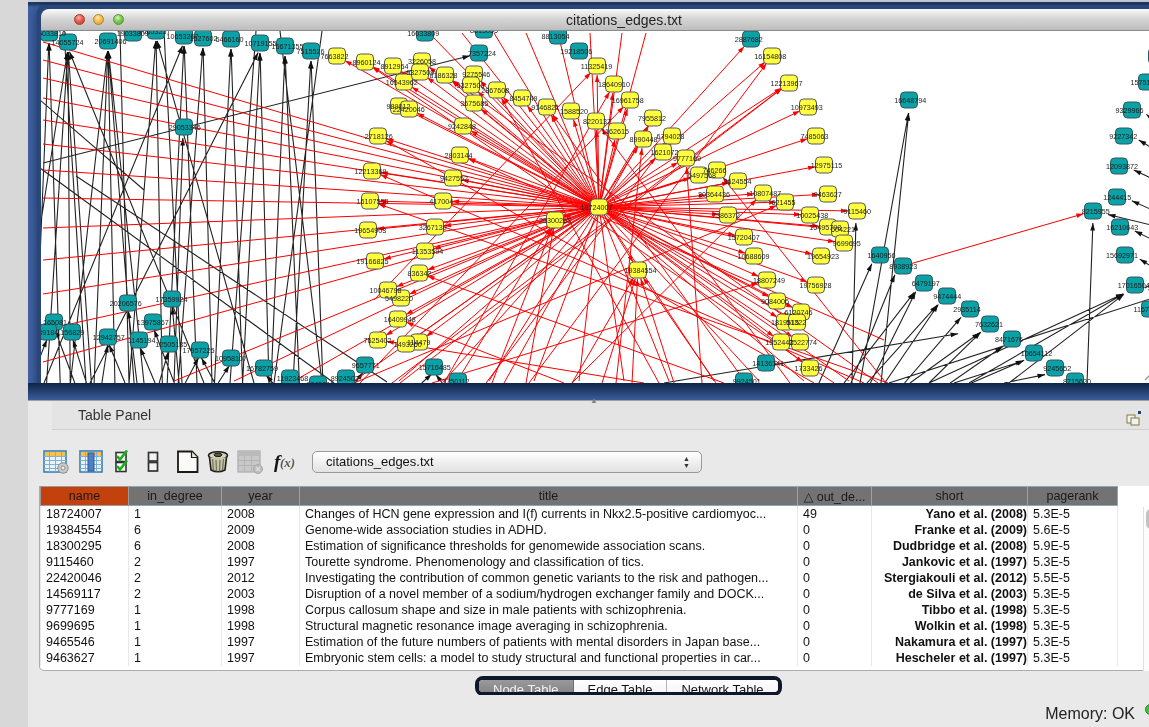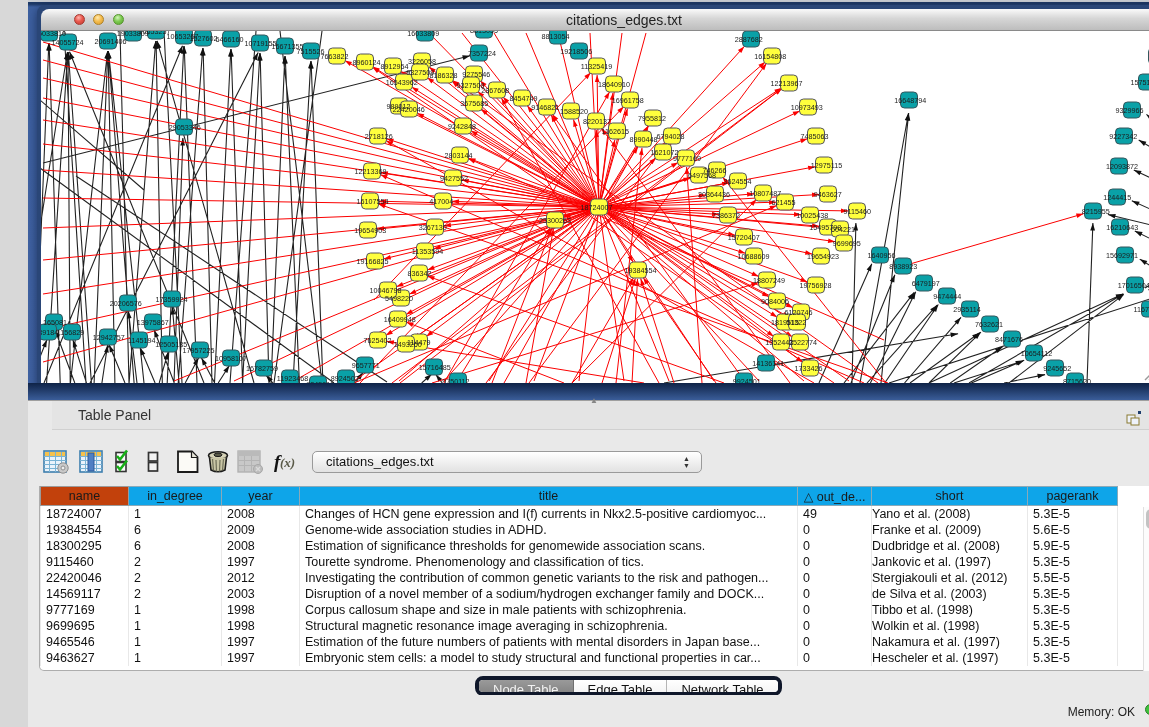--- a/index.html
+++ b/index.html
@@ -36,43 +36,43 @@
 #caret { left:566px; top:396px; width:12px; height:5px; font-size:8px; color:#888; }
 #dropdown { left:288px; top:451px; width:390px; height:22px;
   background:linear-gradient(#ffffff,#ededed 60%,#e2e2e2);
   border:1px solid #9a9a9a; border-radius:5px;
   font-size:13px; color:#111; line-height:20px; padding-left:13px; }
 #ddarrows { right:10px; top:3px; width:9px; height:16px; font-size:7px; color:#333;
   line-height:7px; text-align:center; position:absolute;}
 
 #tablewrap { left:15px; top:486px; width:1120px; height:185px; background:#fff; border:1px solid #adadad; border-top:none; border-radius:0 0 5px 5px; }
 table.t { border-collapse:collapse; table-layout:fixed; width:1077px; font-size:12.5px; }
-table.t th { height:19px; background:#0ea5e9; border:1px solid #8aa9b8;
+table.t th { height:19px; background:#737373; border:1px solid #8aa9b8;
   font-weight:normal; color:#1a1a1a; font-size:12.5px; padding:0; }
 table.t th.g { background:#c2410c; border-color:#9b9b9b; }
 table.t td { height:16px; padding:0 0 0 5px; color:#111; white-space:nowrap;
   overflow:hidden; border-left:1px solid #e8e8e8; border-right:1px solid #e8e8e8; }
-table.t td.c { text-align:left; padding:0; }
+table.t td.c { text-align:right; padding:0;font-weight:bold; }
 
 #sbtrack { left:1119px; top:507px; width:15px; height:164px; background:#fcfcfc;
   border-left:1px solid #e0e0e0; }
 #sbthumb { left:1122px; top:509px; width:10px; height:20px; background:#c3c3c3;
   border-radius:5px; }
 
 #tabsbar { left:4px; top:671px; width:1140px; height:24px; }
 #seg { left:423px; top:5px; height:20px; display:flex; border:4px solid #0f172a;
   border-radius:8px; overflow:hidden; background:#fff; }
 .segbtn { height:20px; line-height:19px; font-size:13px; padding:0 14px; color:#111;
   background:linear-gradient(#ffffff,#efefef); border-right:1px solid #b5b5b5; }
 .segbtn.on { background:linear-gradient(#9a9a9a,#787878); color:#f2f2f2;
   border-right:1px solid #6f6f6f; }
 .segbtn:last-child { border-right:none;text-align:center; }
 
 #status { left:4px; top:695px; width:1140px; height:32px; background:#e9e9e9; }
-#mem { right:33px; top:10px; position:absolute; font-size:12px; color:#222; }
+#mem { right:33px; top:10px; position:absolute; font-size:16px; color:#222; }
 #memdot { right:12px; top:9px; position:absolute; width:11px; height:11px;
   border-radius:50%; background:#3ec33c; border:1.5px solid #2a7d28; }
 
 #rightstrip { left:1144px; top:0; width:5px; height:727px; background:#8f8f8f;
   border-top:2px solid #c9cdd3; }
 
 #floatico { left:1102px; top:411px; width:16px; height:15px; }
 #closeico { left:1124px; top:410px; width:15px; height:15px; font-size:15px;
   font-weight:bold; color:#111; }
 </style>

